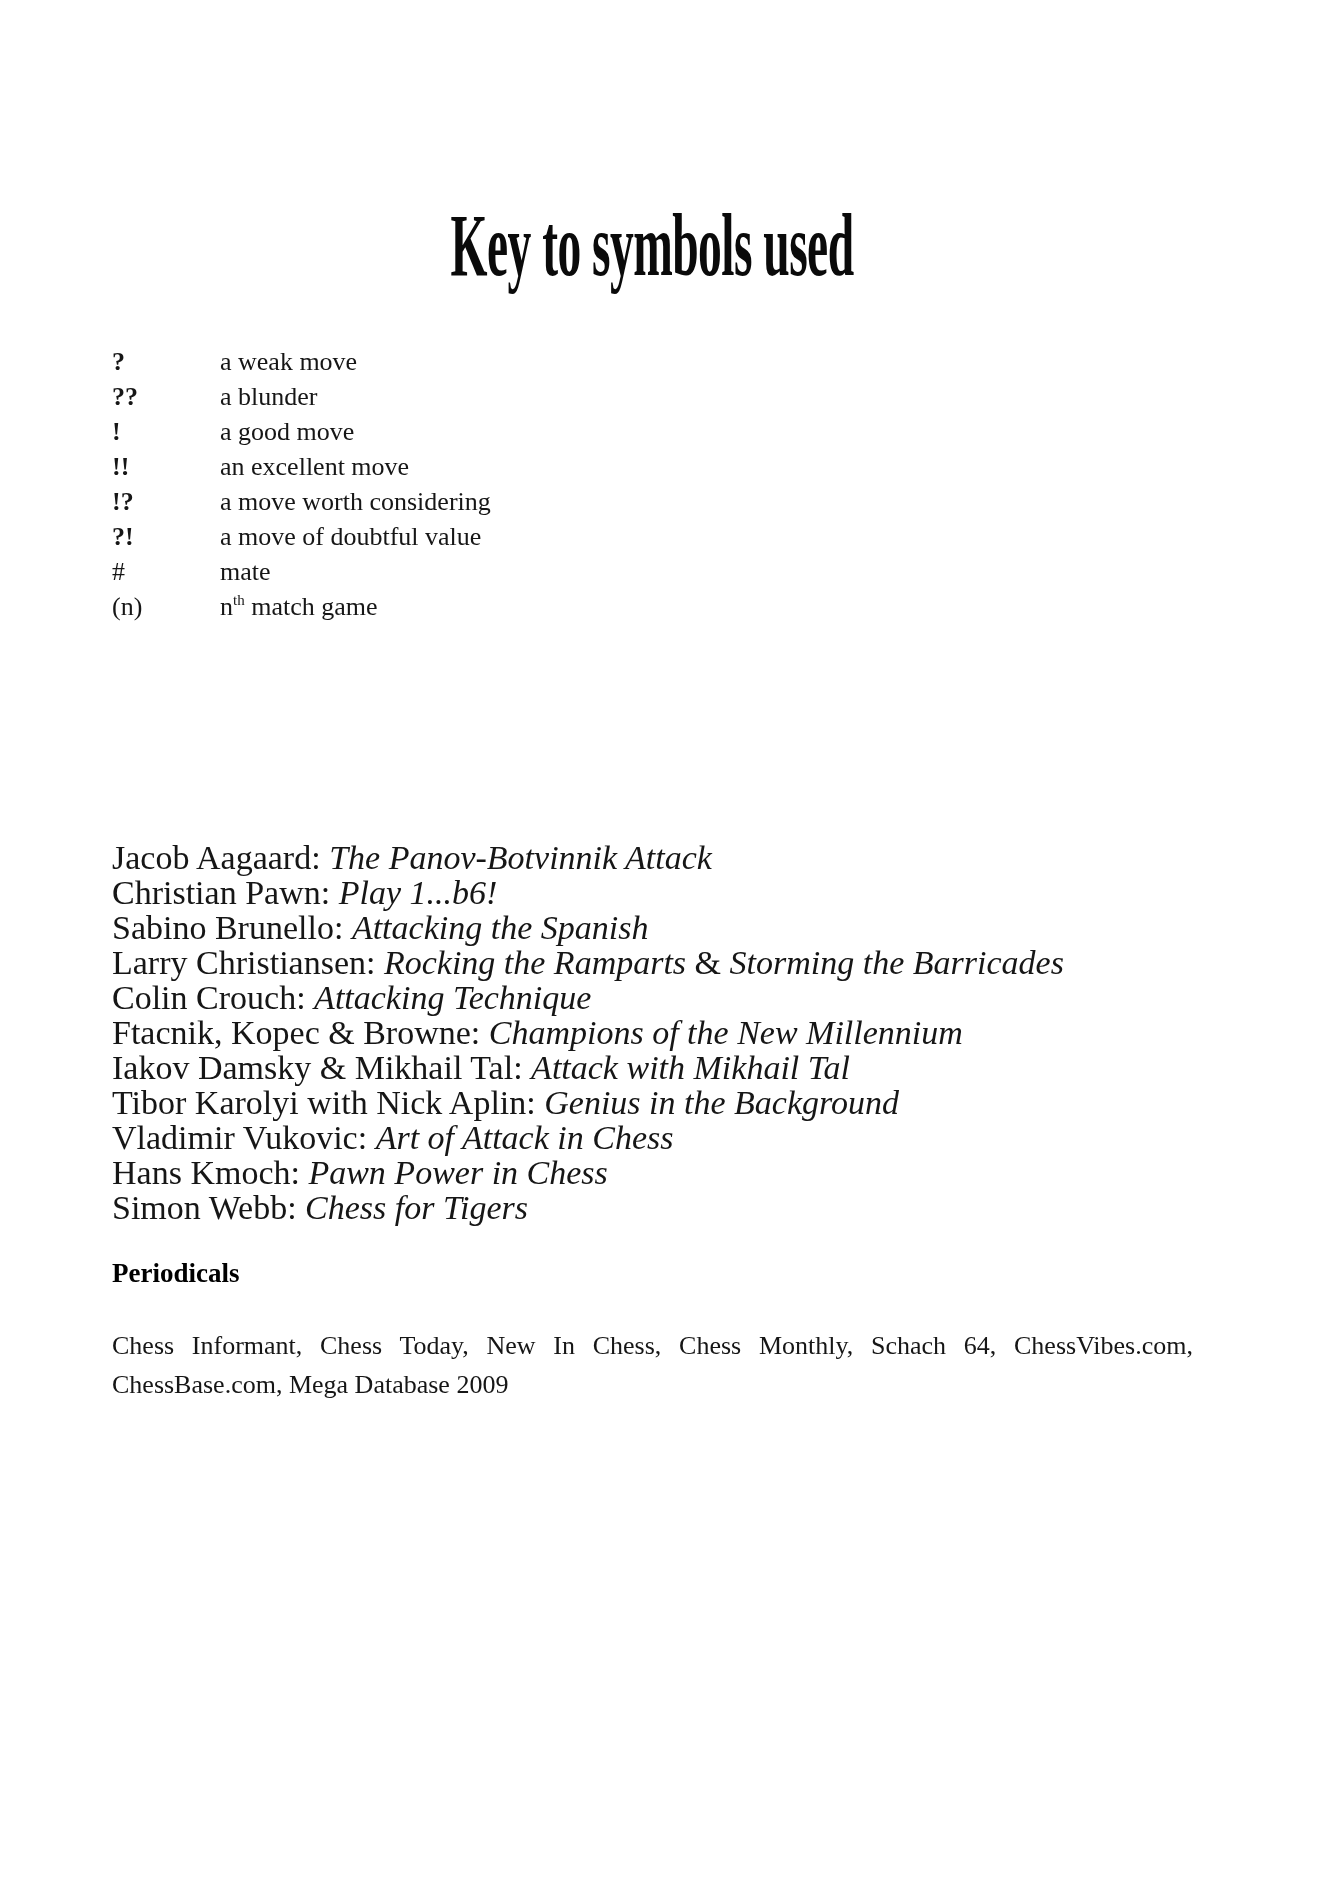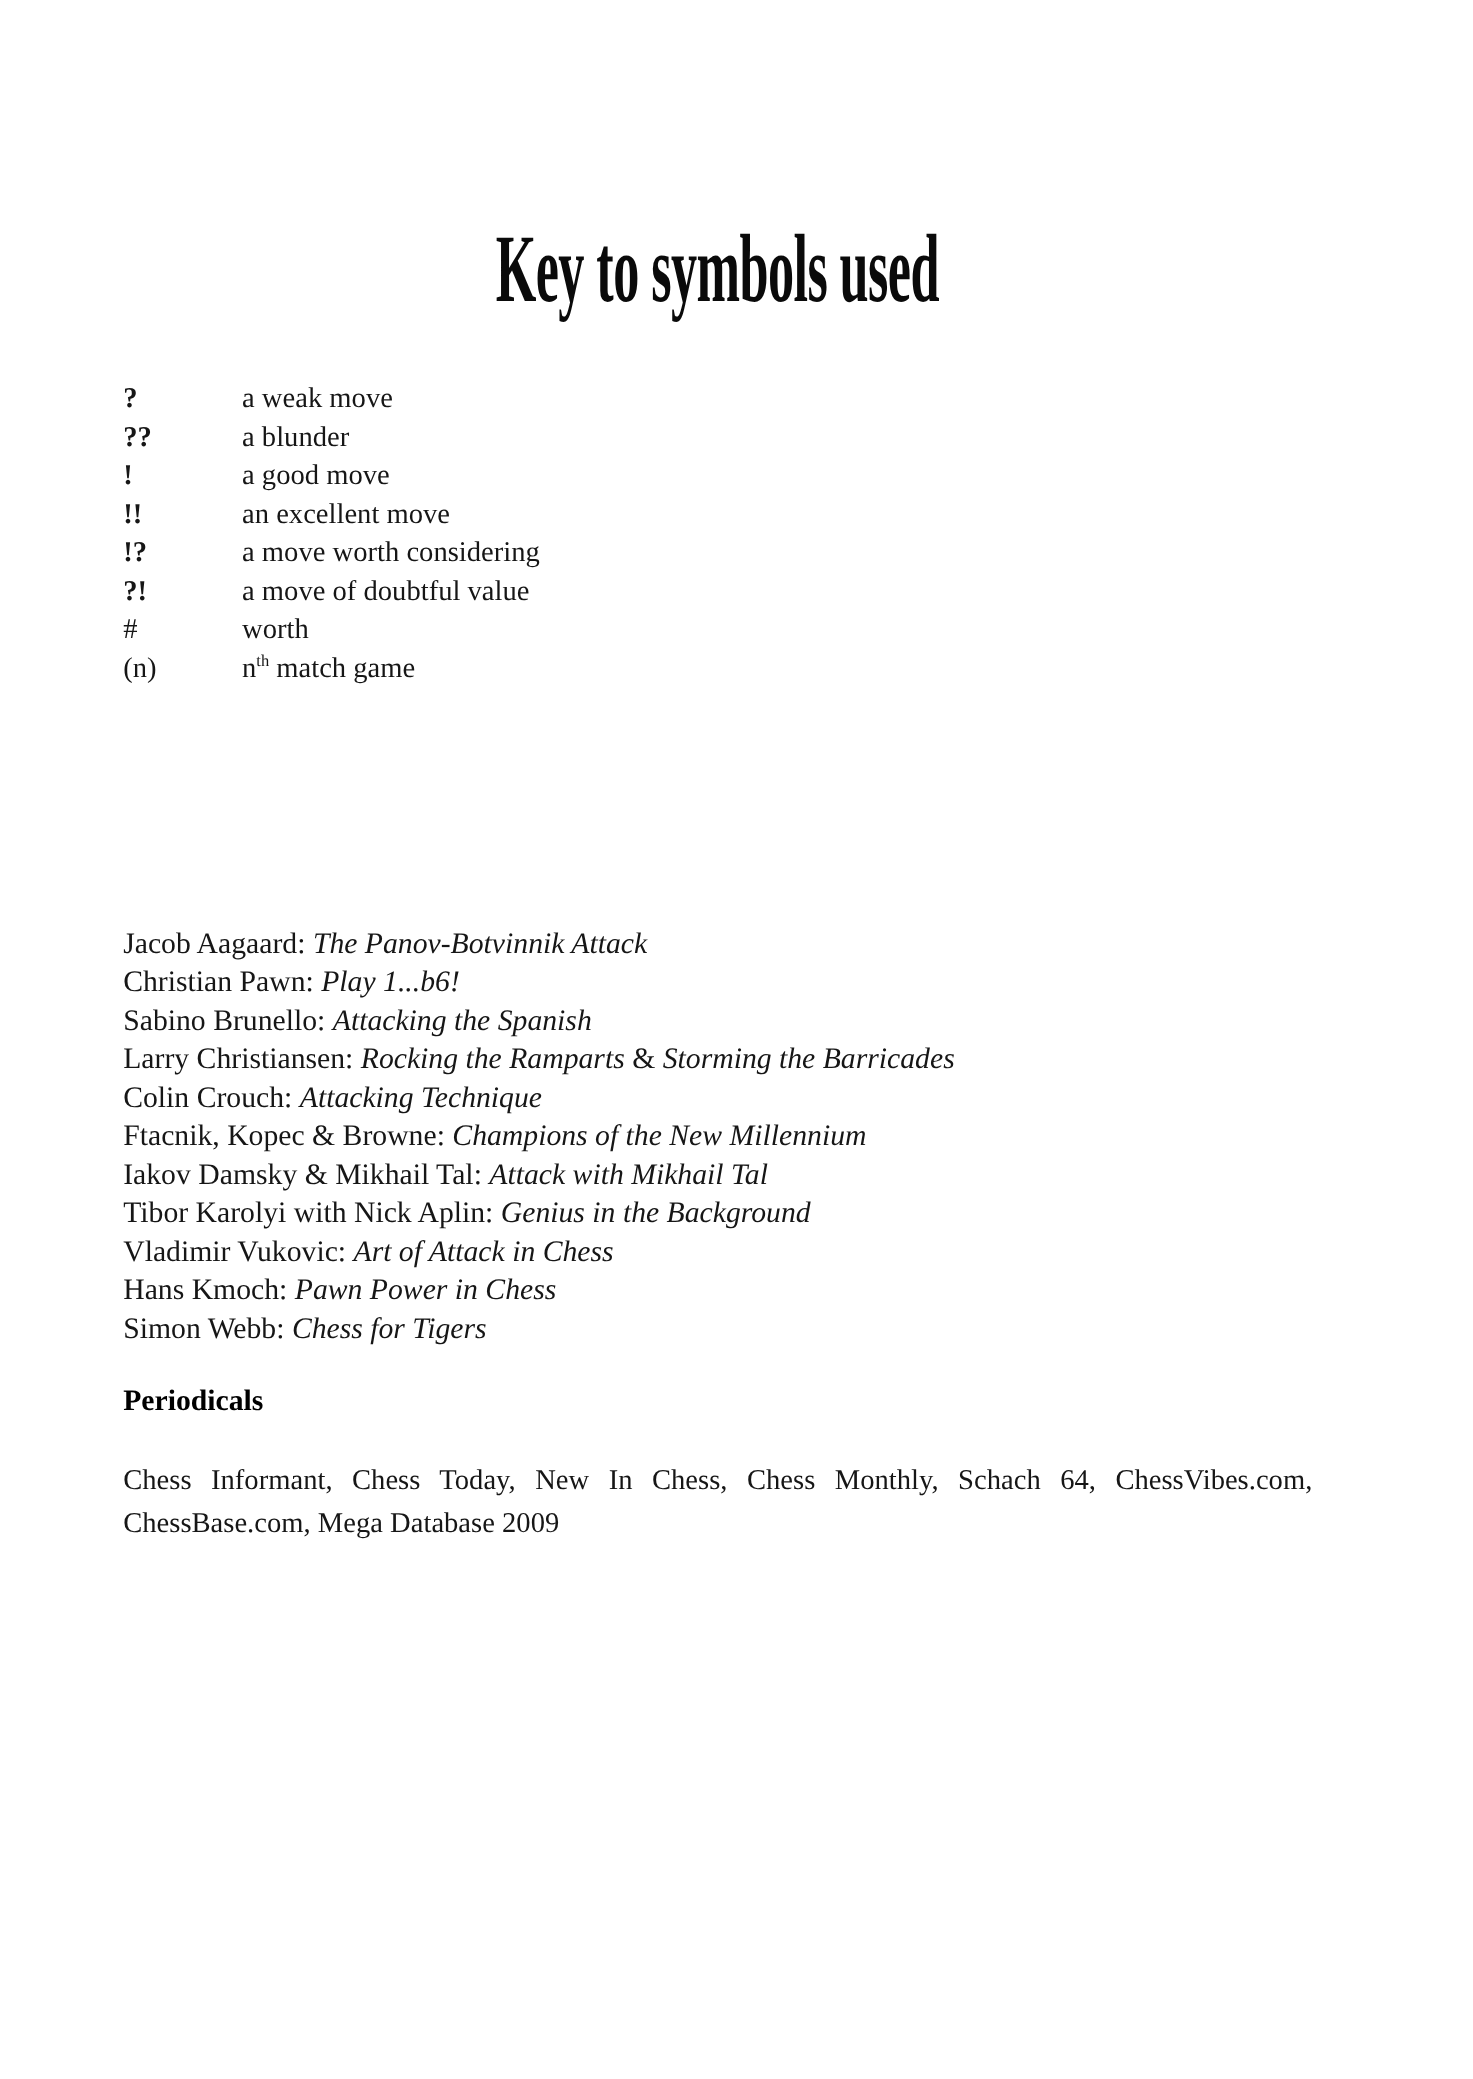--- a/index.html
+++ b/index.html
@@ -55,21 +55,21 @@
   .sym-meaning { flex: 1; }
   sup.nth {
     font-size: 15px;
     vertical-align: super;
     line-height: 0;
   }
 
   
   .bib-list { top: 796px; }
   .bib-row {
-    font-size: 27px;
+    font-size: 34px;
     line-height: 35px;
     white-space: nowrap;
   }
   .book-title { font-style: italic; }
   .roman { font-style: normal; }
 
   
   .periodicals-heading {
     top: 1212px;
     font-size: 27px;
@@ -121,21 +121,21 @@
     <div class="sym-row">
       <span class="sym-cell sym-bold">!?</span>
       <span class="sym-meaning">a move worth considering</span>
     </div>
     <div class="sym-row">
       <span class="sym-cell sym-bold">?!</span>
       <span class="sym-meaning">a move of doubtful value</span>
     </div>
     <div class="sym-row">
       <span class="sym-cell">#</span>
-      <span class="sym-meaning">worth</span>
+      <span class="sym-meaning">mate</span>
     </div>
     <div class="sym-row">
       <span class="sym-cell">(n)</span>
       <span class="sym-meaning"><span>n</span><sup class="nth">th</sup><span> match game</span></span>
     </div>
   </div>
 
 
   <div class="column bib-list">
     <div class="bib-row"><span class="roman">Jacob Aagaard: </span><span class="book-title">The Panov-Botvinnik Attack</span></div>

